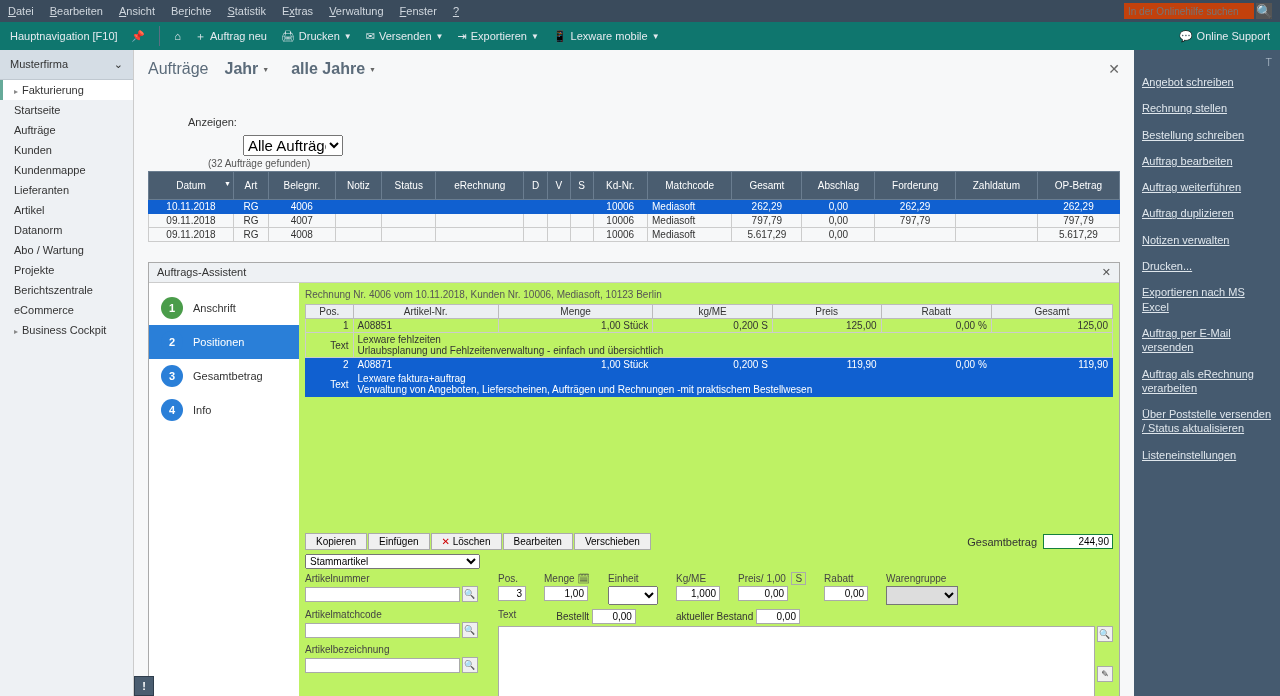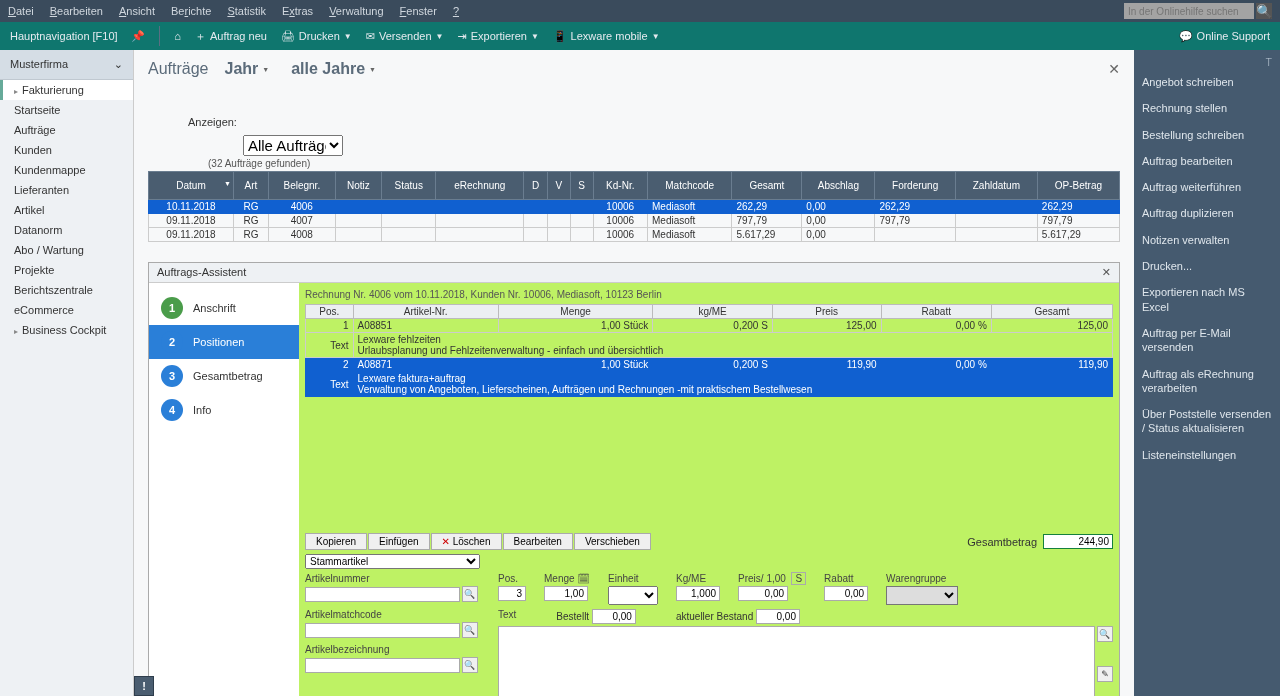--- a/index.html
+++ b/index.html
@@ -3,21 +3,21 @@
 <meta charset="utf-8">
 <style>
 * { box-sizing: border-box; margin: 0; padding: 0; font-family: "Segoe UI", Tahoma, sans-serif; }
 body { background: #f5f5f5; width: 1280px; height: 696px; overflow: hidden; font-size: 11px; color: #333; }
 
 
 .menubar { background: #3a4b5c; color: #d0d7de; height: 22px; display: flex; align-items: center; padding: 0 8px; }
 .menubar .menu-item { margin-right: 16px; cursor: pointer; }
 .menubar .menu-item u { text-decoration: underline; }
 .menubar .spacer { flex: 1; }
-.menubar .search-box { background: #a3a3a3; width: 130px; height: 16px; padding: 0 4px; border: none; font-size: 10px; }
+.menubar .search-box { background: #c2410c; width: 130px; height: 16px; padding: 0 4px; border: none; font-size: 10px; }
 .menubar .search-btn { background: #555; color: #fff; width: 16px; height: 16px; border: none; margin-left: 2px; }
 
 
 .toolbar { background: #0f766e; color: #e5eaef; height: 28px; display: flex; align-items: center; padding: 0 10px; gap: 14px; }
 .toolbar .navlabel { font-size: 11px; }
 .toolbar .pin, .toolbar .icon-btn { cursor: pointer; }
 .toolbar .sep { width: 1px; height: 20px; background: #5a6e82; }
 .toolbar .tool { display: inline-flex; align-items: center; gap: 4px; cursor: pointer; }
 .toolbar .chev { font-size: 8px; }
 .toolbar .spacer { flex: 1; }
@@ -38,21 +38,21 @@
 
 .filter-row { padding: 2px 0 2px 40px; display: flex; align-items: center; gap: 6px; }
 .filter-row select { width: 100px; font-size: 15px; margin-top: 47px; }
 .count-row { padding: 0 0 2px 60px; font-size: 10px; color: #555; }
 
 
 .grid { border: 1px solid #888; width: 100%; border-collapse: collapse; font-size: 10px; }
 .grid th { background: #4a5d70; color: #fff; border: 1px solid #6a7d90; padding: 8px 4px; font-weight: normal; position: relative; }
 .grid th .sort { font-size: 7px; position: absolute; right: 2px; }
 .grid td { border: 1px solid #ccc; padding: 1px 4px; text-align: center; }
-.grid td.r { text-align: left; }
+.grid td.r { text-align: center; }
 .grid td.l { text-align: left; }
 .grid tr.selected td { background: #1060d0; color: #fff; border-color: #1060d0; }
 
 
 .wizard { margin-top: 20px; background: #bef264; border: 1px solid #aaa; }
 .wizard-header { background: #eef1f4; padding: 3px 8px; border-bottom: 1px solid #ccc; display: flex; justify-content: space-between; }
 .wizard-header .close { cursor: pointer; color: #555; }
 .wizard-body { display: flex; }
 .wizard-steps { width: 150px; background: #fff; padding: 8px 0; }
 .step { display: flex; align-items: center; gap: 10px; padding: 6px 12px; cursor: pointer; font-size: 11px; }
@@ -90,21 +90,21 @@
 
 .wizard-footer { border-top: 1px solid #ccc; padding: 6px 10px; display: flex; align-items: center; gap: 6px; }
 .wizard-footer .help-ico { width: 16px; height: 16px; border-radius: 50%; background: #f2a020; color: #fff; display:flex; align-items:center; justify-content:center; font-weight:700; font-size:11px; }
 .wizard-footer .spacer { flex: 1; }
 .wizard-footer button { font-size: 11px; padding: 3px 12px; background: #f0f0f0; border: 1px solid #888; cursor: pointer; }
 .wizard-footer button.primary { background: #e2ecf6; border: 1px solid #3a7ac8; }
 
 
 .taskpanel { width: 146px; background: #455a6f; color: #dfe6ec; padding: 6px 8px; font-size: 11px; overflow-y: auto; }
 .taskpanel .pin-tp { text-align: right; cursor: pointer; color: #c0cdd8; }
-.taskpanel .task { padding: 6px 0; cursor: pointer; line-height: 1.3; }
+.taskpanel .task { padding: 6px 0; cursor: pointer; line-height: 1.3; text-decoration: underline; }
 
 .bottom-status { position: absolute; bottom: 0; left: 134px; width: 20px; height: 20px; background: #4a5d70; color:#fff; display:flex; align-items:center; justify-content:center; border:1px solid #2e3d4c; font-weight:700; }
 </style>
 </head>
 <body>
 
 <div class="menubar">
   <span class="menu-item"><u>D</u>atei</span>
   <span class="menu-item"><u>B</u>earbeiten</span>
   <span class="menu-item"><u>A</u>nsicht</span>

